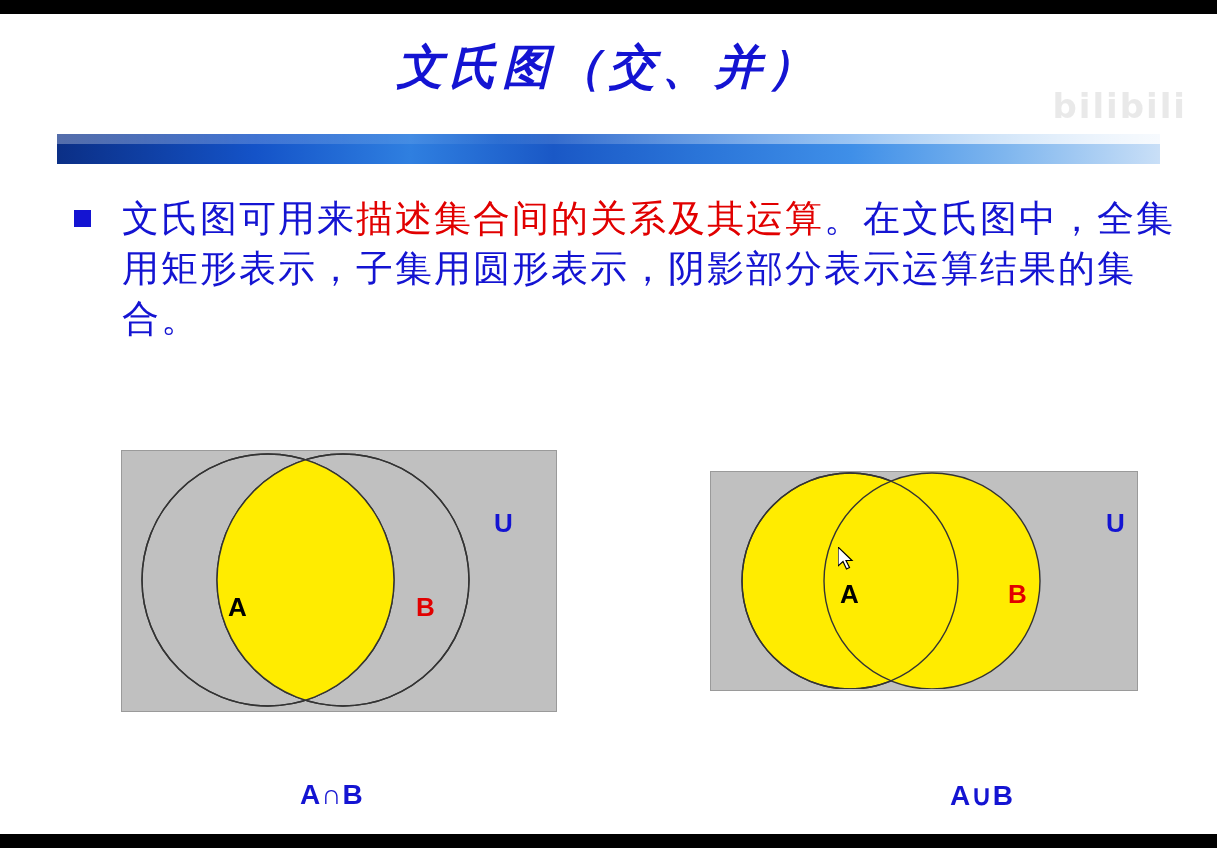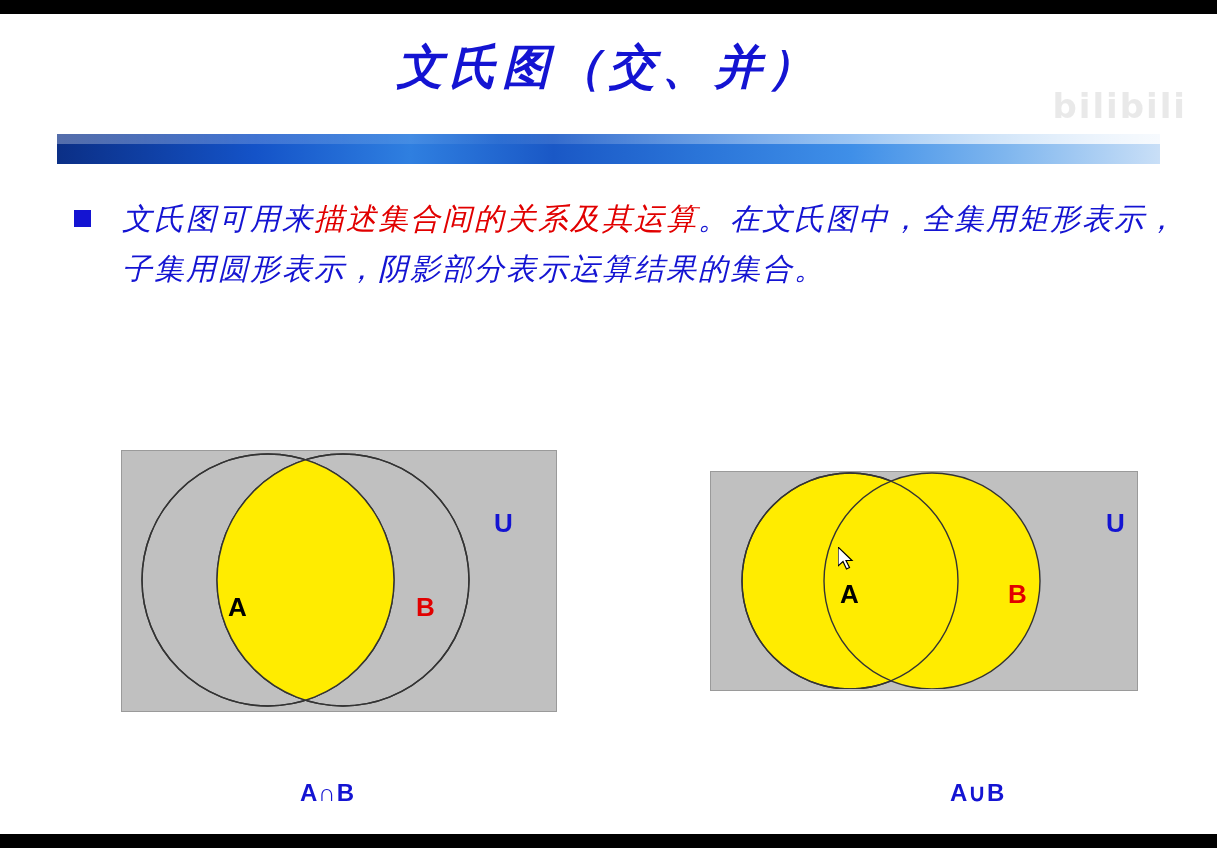--- a/index.html
+++ b/index.html
@@ -23,38 +23,38 @@
     position:absolute;right:30px;top:72px;color:#e2e2e2;font-size:34px;
     font-family:"DejaVu Sans",sans-serif;font-weight:bold;letter-spacing:2px;
     opacity:.75;
   }
   .bullet-square{
     position:absolute;left:74px;top:196px;width:17px;height:17px;background:#1414d2;
   }
   .body-text{
     position:absolute;left:122px;top:180px;width:1070px;
     font-family:"DejaVu Serif",serif;
-    font-size:30px;line-height:50px;color:#1414d2;letter-spacing:2px;font-style:italic;
+    font-size:37px;line-height:50px;color:#1414d2;letter-spacing:2px;
   }
   .body-text .red{color:#e10000;}
 
   .diagram{position:absolute;}
   .rect{position:absolute;background:#c0c0c0;border:1px solid #9a9a9a;}
   .u-label{
     position:absolute;color:#1414d2;font-size:26px;font-weight:bold;
     font-family:"Liberation Sans",sans-serif;
   }
   .setlabel{
     position:absolute;font-size:26px;font-weight:bold;
     font-family:"Liberation Sans",sans-serif;
   }
   .setlabel.a{color:#000000;}
   .setlabel.b{color:#e10000;}
   .caption{
-    position:absolute;color:#1414d2;font-size:24px;font-weight:bold;
+    position:absolute;color:#1414d2;font-size:28px;font-weight:bold;
     font-family:"Liberation Sans",sans-serif;letter-spacing:1px;
   }
   .cursor{position:absolute;left:838px;top:533px;width:18px;height:26px;}
 </style>
 </head>
 <body>
 
 <div class="slide">
 
   <div class="title">文氏图（交、并）</div>

